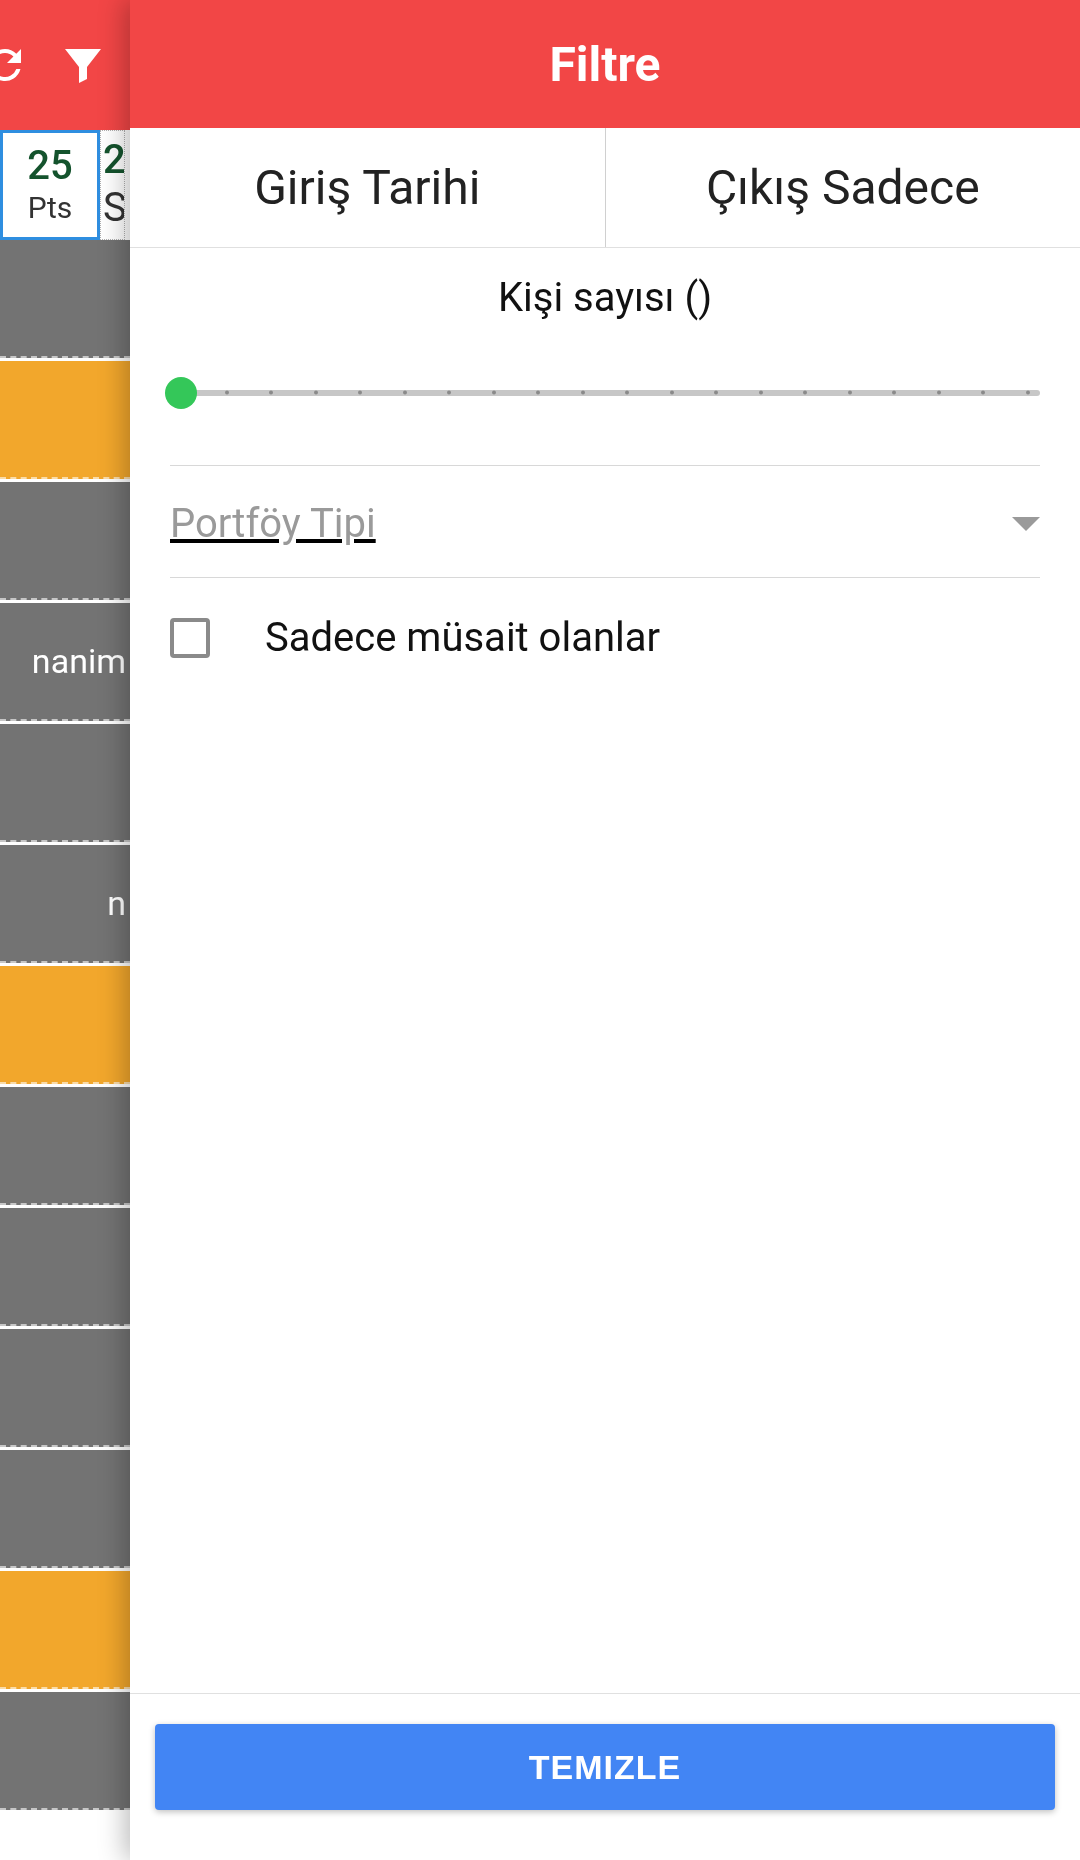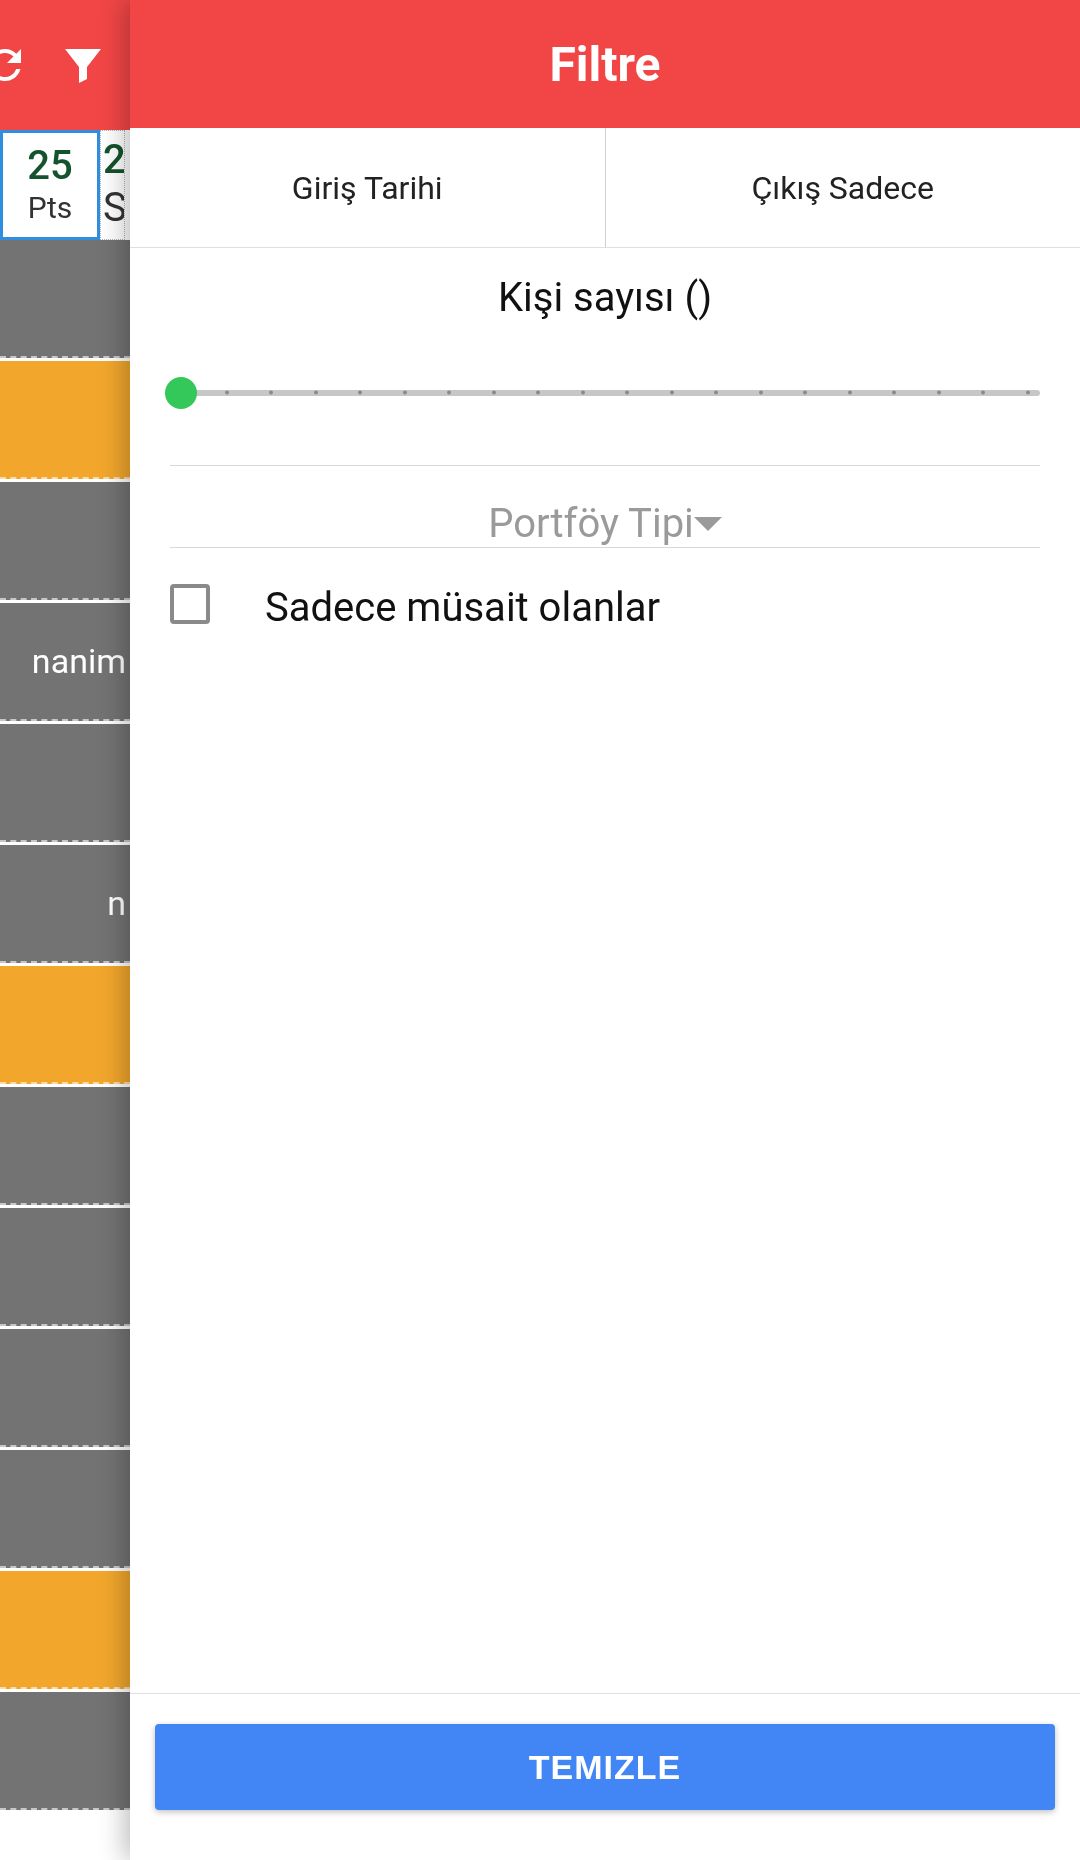--- a/index.html
+++ b/index.html
@@ -134,21 +134,21 @@
   .date-tabs {
     height: 120px;
     display: flex;
     border-bottom: 1px solid #e0e0e0;
   }
   .date-tab {
     flex: 1;
     display: flex;
     align-items: center;
     justify-content: center;
-    font-size: 32px;
+    font-size: 48px;
     font-weight: 400;
     color: #222;
     position: relative;
   }
   .date-tab + .date-tab {
     border-left: 1px solid #d0d0d0;
   }
 
   .person-count {
     text-align: center;
@@ -199,40 +199,42 @@
   }
 
   .divider {
     margin: 40px 40px 0;
     height: 1px;
     background: #d8d8d8;
   }
 
   .dropdown-row {
     margin: 34px 40px 0;
+    padding-bottom: 30px;
     border-bottom: 1px solid #d8d8d8;
     display: flex;
     align-items: center;
-    justify-content: center;
+    justify-content: space-between;
+    text-decoration: underline;
   }
   .dropdown-row .label {
     font-size: 40px;
     color: #9a9a9a;
   }
   .dropdown-row .caret {
     width: 0; height: 0;
     border-left: 14px solid transparent;
     border-right: 14px solid transparent;
     border-top: 14px solid #9a9a9a;
   }
 
   .checkbox-row {
     margin: 36px 40px 0;
     display: flex;
-    align-items: flex-start;
+    align-items: center;
     gap: 55px;
   }
   .checkbox-box {
     width: 40px; height: 40px;
     border: 4px solid #8a8a8a;
     border-radius: 4px;
   }
   .checkbox-row .label {
     font-size: 40px;
     color: #111;

